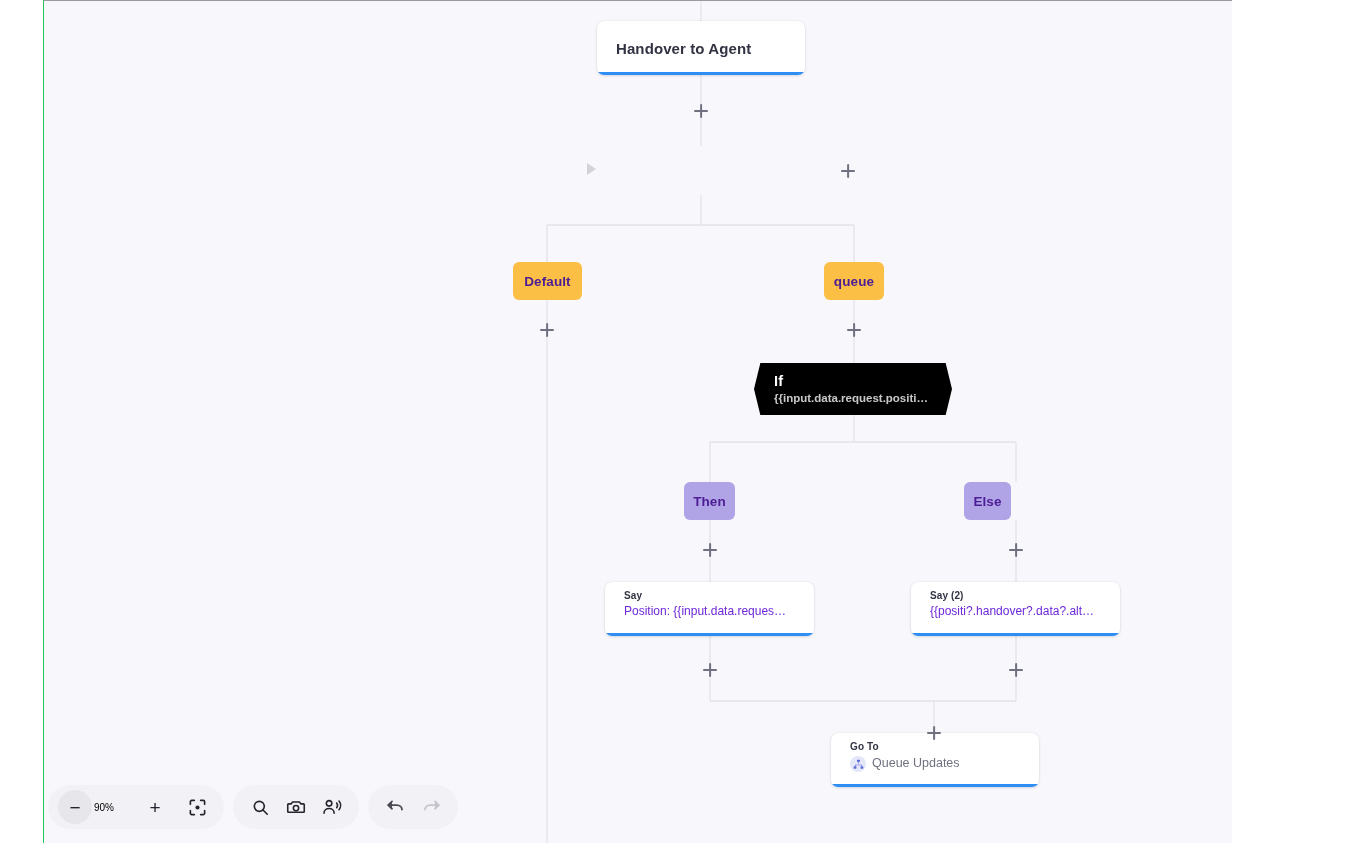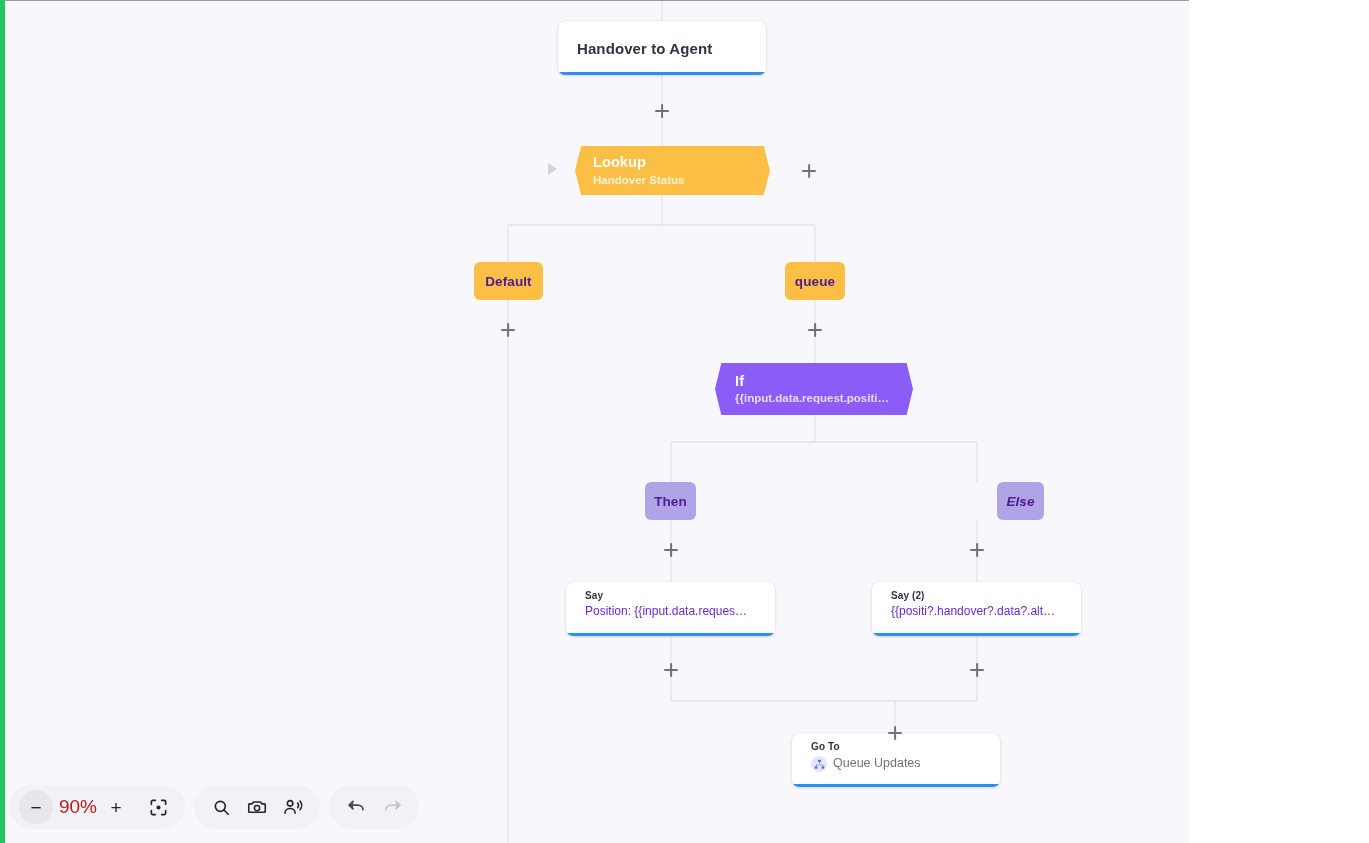--- a/index.html
+++ b/index.html
@@ -11,22 +11,23 @@
     font-family: "Liberation Sans", sans-serif;
     -webkit-font-smoothing: antialiased;
   }
   #app {
     position: relative;
     width: 1189px;
     height: 843px;
     overflow: hidden;
     background: #f8f8fc;
     border-top: 1px solid #9a9aa2;
-    border-left: 5px solid #22c55e;
+    border-left: 1px solid #22c55e;
     box-sizing: border-box;
+    margin-left: 43px;
   }
   #canvas {
     position: absolute;
     inset: 0;
     overflow: hidden;
   }
   svg.edges {
     position: absolute;
     left: 0;
     top: 0;
@@ -134,21 +135,21 @@
     left: 570px; top: 145px;
     width: 195px; height: 49px;
     padding: 0 18px 0 18px;
     background: #fcbf45;
   }
   #node-lookup .h-sub { width: 150px; }
   #node-if {
     left: 710px; top: 362px;
     width: 198px; height: 52px;
     padding: 0 18px 0 20px;
-    background: #8b5cf6;
+    background: #000000;
   }
   #node-if .h-sub { width: 156px; }
   
   .badge {
     position: absolute;
     border-radius: 6px;
     display: flex;
     align-items: center;
     justify-content: center;
     font-size: 13.5px;
@@ -156,21 +157,21 @@
     color: #4c1d95;
     letter-spacing: .1px;
     box-sizing: border-box;
     height: 38px;
   }
   .badge.orange { background: #fbbf45; }
   .badge.purple { background: #b0a3e6; }
   #badge-default { left: 469px; top: 261px; width: 69px; }
   #badge-queue   { left: 780px; top: 261px; width: 60px; }
   #badge-then    { left: 640px; top: 481px; width: 51px; }
-  #badge-else    { left: 992px; top: 481px; width: 47px; font-style: italic; }
+  #badge-else    { left: 920px; top: 481px; width: 47px; }
   
   .plus {
     position: absolute;
     width: 20px; height: 20px;
     transform: translate(-50%, -50%);
     color: #7b7d8c;
     cursor: pointer;
   }
   .plus::before, .plus::after {
     content: "";
@@ -217,24 +218,24 @@
     align-items: center;
     justify-content: center;
     cursor: pointer;
     color: #24252e;
     font-size: 19px;
     line-height: 1;
     padding: 0;
   }
   .tb-btn.filled { background: #e6e6eb; }
   .tb-zoom-value {
-    font-size: 19px;
-    color: #b91c1c;
+    font-size: 10px;
+    color: #000000;
     min-width: 42px;
-    text-align: right;
+    text-align: left;
     font-weight: 400;
     user-select: none;
   }
   .tb-sep { width: 4px; }
   .dim { color: #c3c4cc; }
 </style>
 </head>
 <body>
 
 <div id="app">
@@ -273,24 +274,20 @@
         <path d="M890,700 L890,764"></path>
       </g>
     </svg>
 
     <div class="card" id="node-start">
       <div class="title">Handover to Agent</div>
       <div class="accent"></div>
     </div>
 
     <div id="play-arrow"></div>
-    <div class="hex" id="node-lookup">
-      <div class="h-title">Lookup</div>
-      <div class="h-sub">Handover Status</div>
-    </div>
 
     <div class="badge orange" id="badge-default">Default</div>
     <div class="badge orange" id="badge-queue">queue</div>
 
     <div class="hex" id="node-if">
       <div class="h-title">If</div>
       <div class="h-sub">{{input.data.request.positi…</div>
     </div>
 
     <div class="badge purple" id="badge-then">Then</div>

